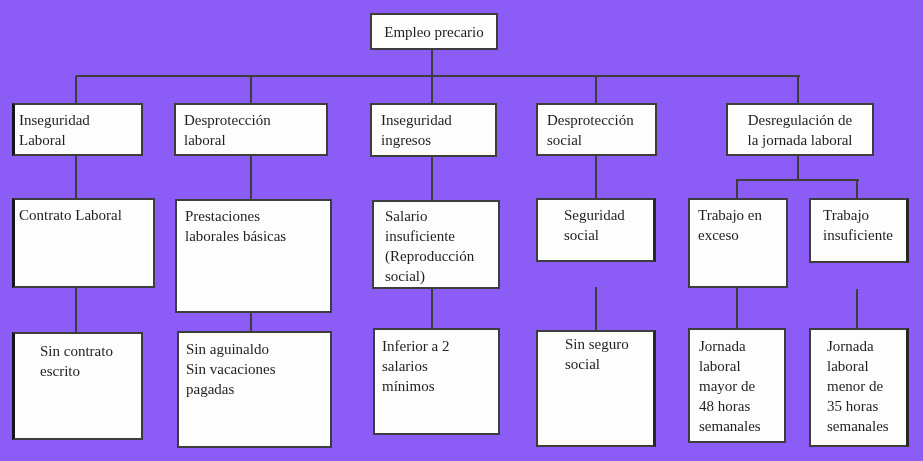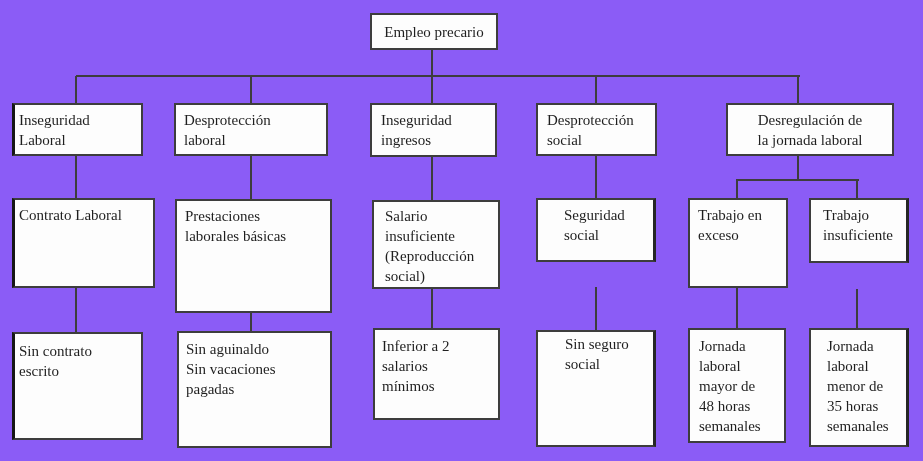--- a/index.html
+++ b/index.html
@@ -70,43 +70,43 @@
   <div class="box center-both" style="left:370px; top:13px; width:128px; height:37px;">Empleo precario</div>
 
   <div class="box thickL" style="left:12px; top:103px; width:131px; height:53px; padding:5px 4px 0 4px;">Inseguridad
 Laboral</div>
   <div class="box" style="left:174px; top:103px; width:154px; height:53px; padding:5px 4px 0 8px;">Desprotección
 laboral</div>
   <div class="box" style="left:370px; top:103px; width:127px; height:54px; padding:5px 4px 0 9px;">Inseguridad
 ingresos</div>
   <div class="box" style="left:536px; top:103px; width:121px; height:53px; padding:5px 4px 0 9px;">Desprotección
 social</div>
-  <div class="box center-h" style="left:726px; top:103px; width:168px; height:53px; padding:5px 2px 0 2px;">Desregulación de
+  <div class="box center-h" style="left:726px; top:103px; width:148px; height:53px; padding:5px 2px 0 2px;">Desregulación de
 la jornada laboral</div>
 
   <div class="box thickL" style="left:12px; top:198px; width:143px; height:90px; padding:5px 4px 0 4px;">Contrato Laboral</div>
   <div class="box" style="left:175px; top:199px; width:157px; height:114px; padding:5px 4px 0 8px;">Prestaciones
 laborales básicas</div>
   <div class="box" style="left:372px; top:200px; width:128px; height:89px; padding:4px 2px 0 11px;">Salario
 insuficiente
 (Reproducción
 social)</div>
   <div class="box thickR" style="left:536px; top:198px; width:120px; height:64px; padding:5px 2px 0 26px;">Seguridad
 social</div>
   <div class="box" style="left:688px; top:198px; width:100px; height:90px; padding:5px 2px 0 8px;">Trabajo en
 exceso</div>
   <div class="box thickR" style="left:809px; top:198px; width:100px; height:65px; padding:5px 2px 0 12px;">Trabajo
 insuficiente</div>
 
-  <div class="box thickL" style="left:12px; top:332px; width:131px; height:108px; padding:7px 4px 0 4px;">Sin contrato
+  <div class="box thickL" style="left:12px; top:332px; width:131px; height:108px; padding:7px 4px 0 25px;">Sin contrato
 escrito</div>
   <div class="box" style="left:177px; top:331px; width:155px; height:117px; padding:6px 4px 0 7px;">Sin aguinaldo
 Sin vacaciones
 pagadas</div>
-  <div class="box" style="left:373px; top:328px; width:127px; height:92px; padding:6px 2px 0 7px;">Inferior a 2
+  <div class="box" style="left:373px; top:328px; width:127px; height:107px; padding:6px 2px 0 7px;">Inferior a 2
 salarios
 mínimos</div>
   <div class="box thickR" style="left:536px; top:330px; width:120px; height:117px; padding:2px 2px 0 27px;">Sin seguro
 social</div>
   <div class="box" style="left:688px; top:328px; width:98px; height:115px; padding:6px 2px 0 9px;">Jornada
 laboral
 mayor de
 48 horas
 semanales</div>
   <div class="box thickR" style="left:809px; top:328px; width:100px; height:119px; padding:6px 2px 0 16px;">Jornada

